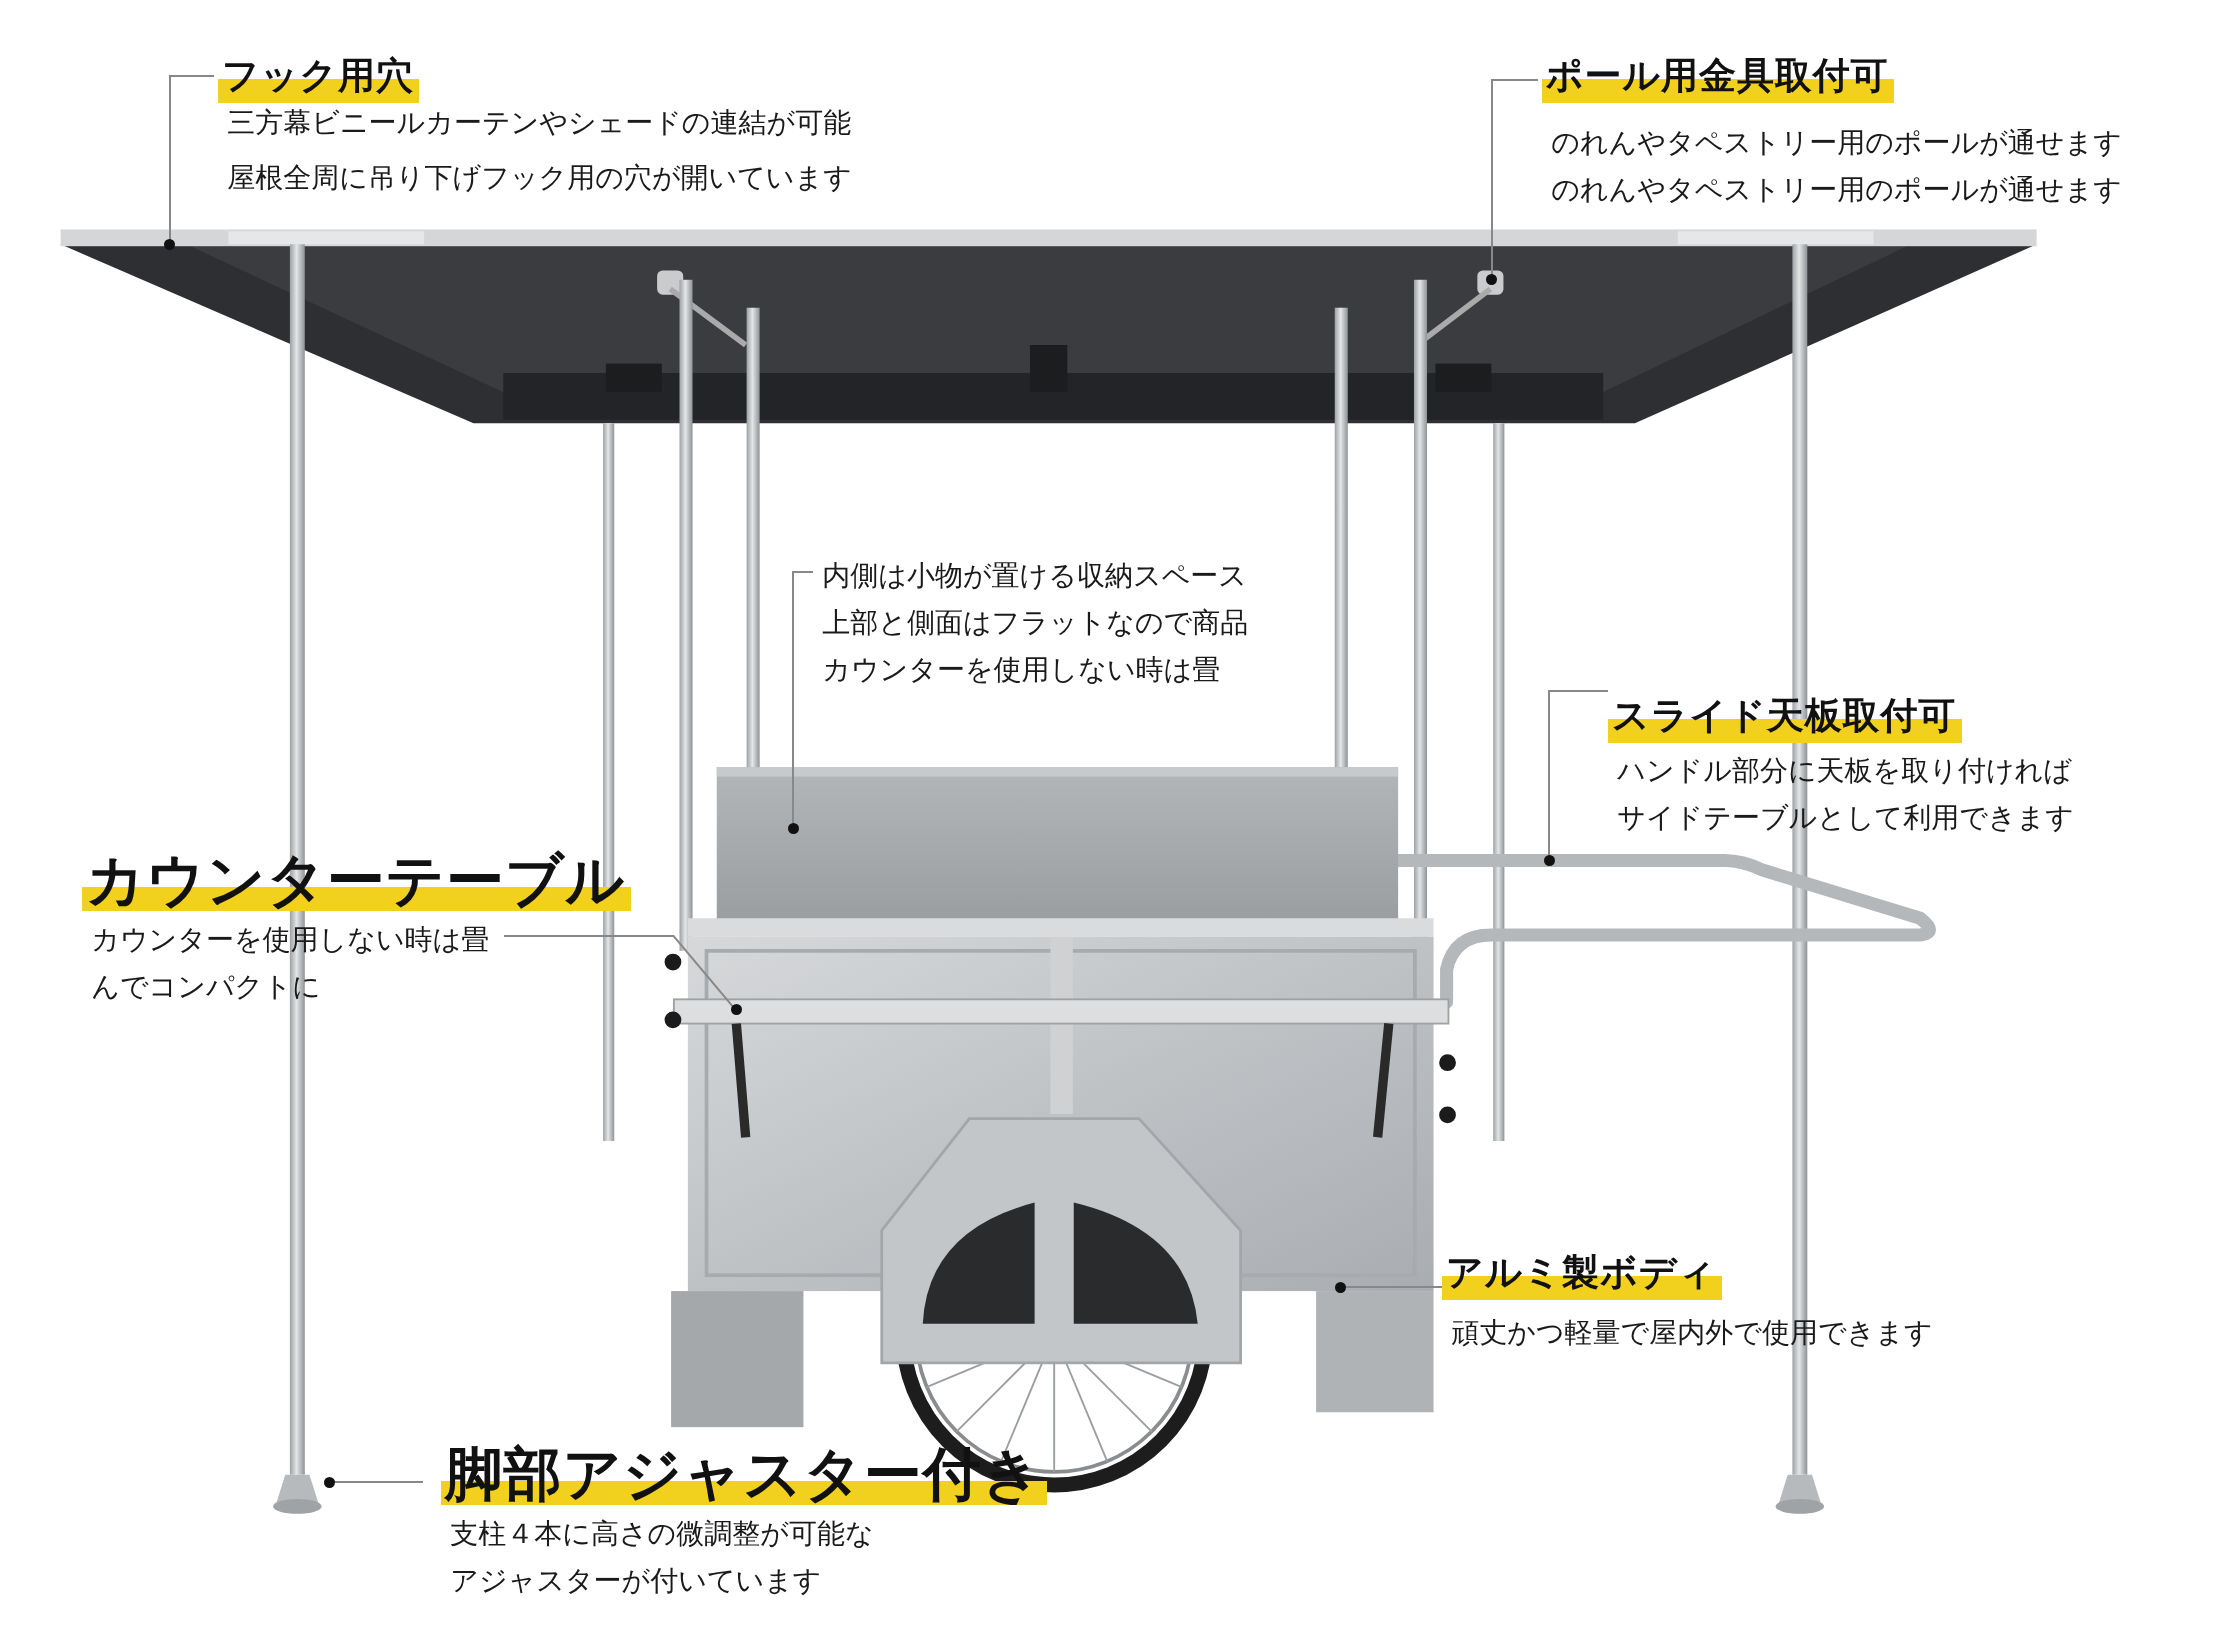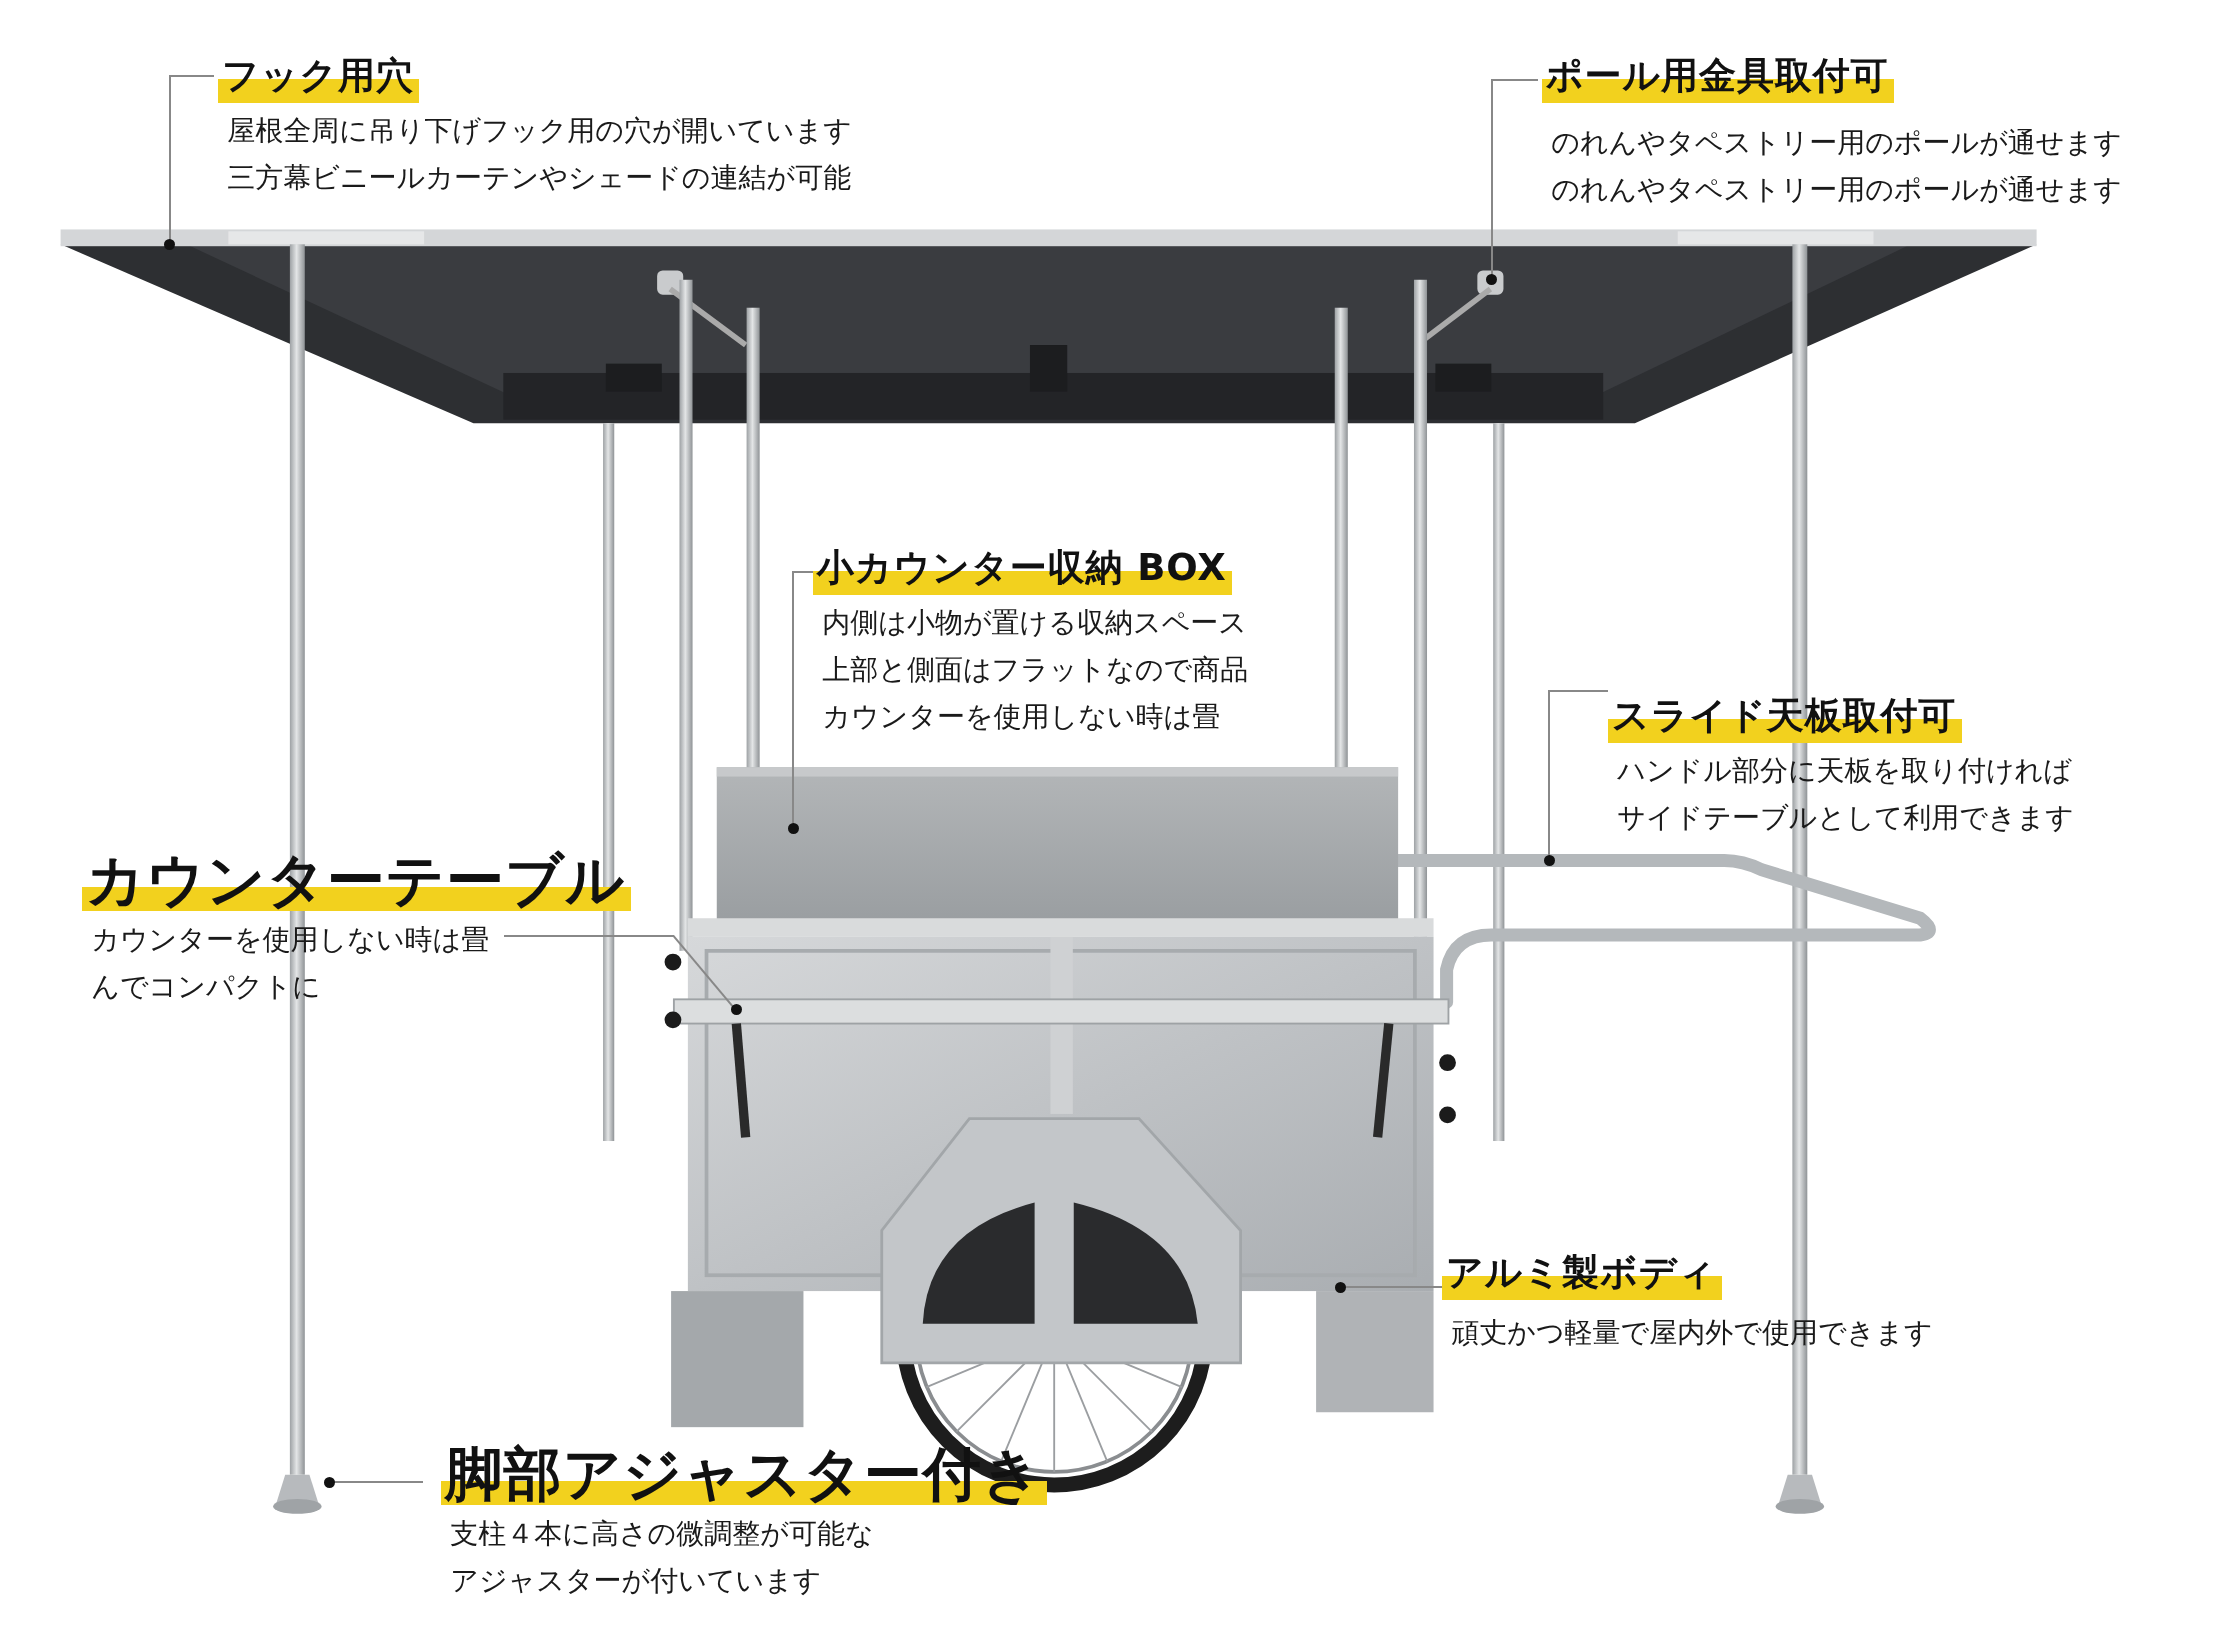--- a/index.html
+++ b/index.html
@@ -138,38 +138,34 @@
 <div class="dot" style="left:1335px; top:1282px;"></div>
 
 <div class="leader" style="left:330px; top:1481px; width:93px; height:1.9px;"></div>
 <div class="dot" style="left:324px; top:1477px;"></div>
 
 <div class="callout" style="left:218px; top:52px;">
   <div class="title">
     <span>フック用穴</span>
     <span class="hl" style="background:#F2D11E;"></span>
   </div>
+  <div class="body-line">三方幕ビニールカーテンやシェードの連結が可能</div>
   <div class="body-line" style="margin-top:7.5px;">屋根全周に吊り下げフック用の穴が開いています</div>
-  <div class="body-line">三方幕ビニールカーテンやシェードの連結が可能</div>
 </div>
 
 <div class="callout" style="left:1542px; top:52px;">
   <div class="title">
     <span>ポール用金具取付可</span>
     <span class="hl" style="background:#F2D11E;"></span>
   </div>
   <div class="body-line" style="margin-top:20px;">のれんやタペストリー用のポールが通せます</div>
   <div class="body-line">のれんやタペストリー用のポールが通せます</div>
 </div>
 
 <div class="callout" style="left:813px; top:544px;">
-  <div class="title">
-    <span>小カウンター収納 BOX</span>
-    <span class="hl" style="background:#F2D11E;"></span>
-  </div>
   <div class="body-line" style="margin-top:7.5px;">内側は小物が置ける収納スペース</div>
   <div class="body-line">上部と側面はフラットなので商品</div>
   <div class="body-line">カウンターを使用しない時は畳</div>
 </div>
 
 <div class="callout" style="left:1608px; top:692px;">
   <div class="title">
     <span>スライド天板取付可</span>
     <span class="hl" style="background:#F2D11E;"></span>
   </div>

